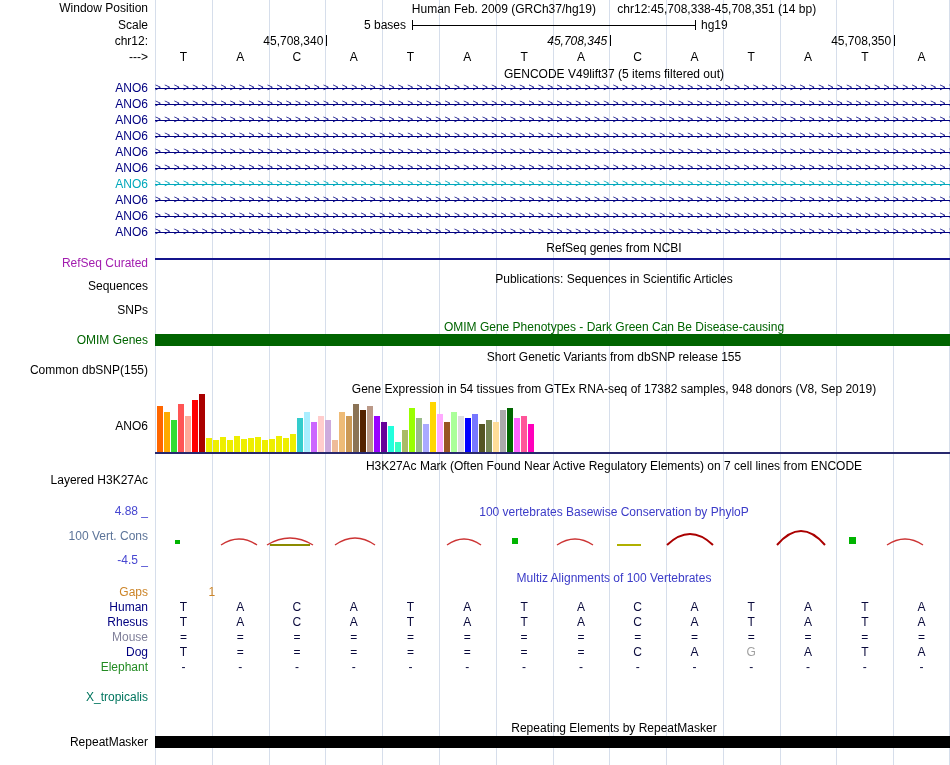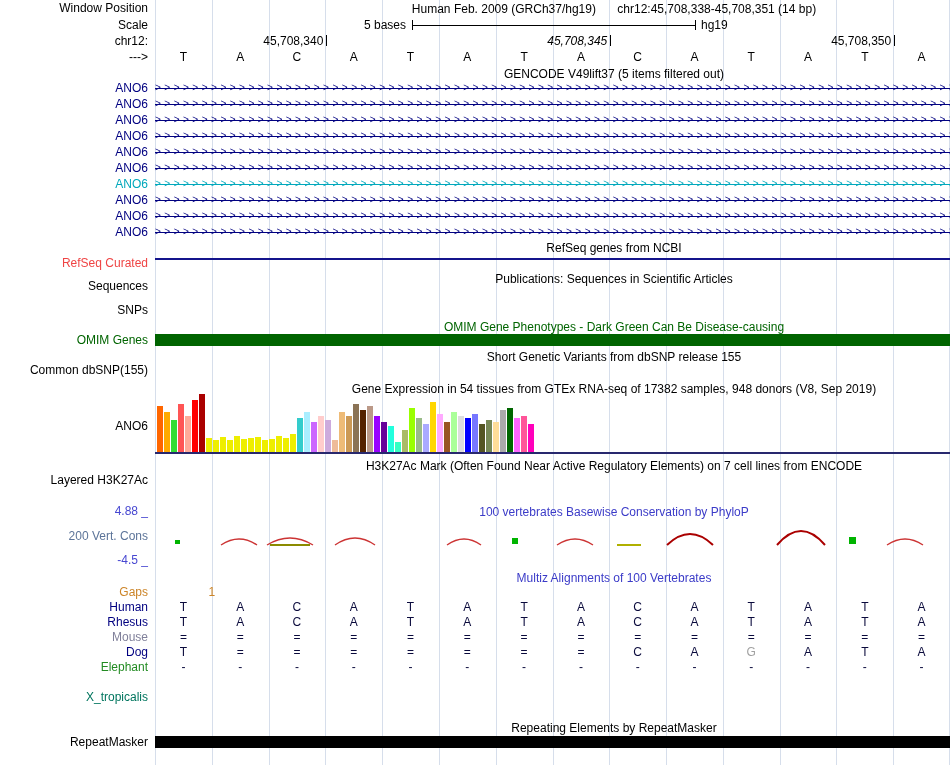--- a/index.html
+++ b/index.html
@@ -22,21 +22,21 @@
           background:linear-gradient(currentColor,currentColor) 0 8px/100% 1px no-repeat;}
   .hline{position:absolute;left:155px;width:795px;}
   #gtex-bars{position:absolute;left:157px;top:392px;height:60px;display:flex;align-items:flex-end;gap:1px;}
   .gtex-bar{width:6px;}
   #cons-track{position:absolute;left:155px;top:515px;width:795px;height:52px;}
   #multiz-rows{position:absolute;left:0;top:585px;width:950px;height:135px;}
   .arow{position:absolute;left:0;width:950px;height:15px;padding-left:8px;}
   .mlabel{position:absolute;left:0;width:148px;text-align:right;line-height:15px;white-space:nowrap;}
   .acells{position:absolute;left:155px;top:0;width:795px;height:15px;}
   .acell{line-height:15px;}
-  .navy{color:#ef4444;}
+  .navy{color:#a21caf;}
   .green{color:#006400;}
   .blue{color:#3b3bc8;}
   .slate{color:#5c7499;}
   .consval{color:#4747d1;}
   .scalebar{position:absolute;left:412px;top:20px;width:282px;height:10px;
             border-left:1px solid #000;border-right:1px solid #000;
             background:linear-gradient(#000,#000) 0 50%/100% 1px no-repeat;}
 </style>
 </head>
 <body>
@@ -217,21 +217,21 @@
       <div class="gtex-bar" style="height: 36px; background: rgb(255, 85, 153);"></div>
       <div class="gtex-bar" style="height: 28px; background: rgb(255, 0, 187);"></div>
     </div>
   <div class="hline" style="top:452px;height:2px;background:#28286e"></div>
 
   <div class="ctr" style="top:459px">H3K27Ac Mark (Often Found Near Active Regulatory Elements) on 7 cell lines from ENCODE</div>
   <div class="lbl" style="top:473px">Layered H3K27Ac</div>
 
   <div class="lbl consval" style="top:504px">4.88 _</div>
   <div class="ctr blue" style="top:505px">100 vertebrates Basewise Conservation by PhyloP</div>
-  <div class="lbl slate" style="top:529px">200 Vert. Cons</div>
+  <div class="lbl slate" style="top:529px">100 Vert. Cons</div>
   <div class="lbl consval" style="top:553px">-4.5 _</div>
   <div id="cons-track"><svg width="795" height="52">
         <rect x="20" width="5" y="25" height="4" fill="#00b400"></rect>
         <path d="M 66 30 Q 84 18 102 30" fill="none" stroke="#cc3333" stroke-width="1.4"></path>
         <path d="M 112 30 Q 135 16 158 30" fill="none" stroke="#cc3333" stroke-width="1.4"></path>
         <rect x="115" width="40" y="29" height="2" fill="#8b8b00"></rect>
         <path d="M 180 30 Q 200 16 220 30" fill="none" stroke="#cc3333" stroke-width="1.4"></path>
         <path d="M 292 30 Q 309 18 326 30" fill="none" stroke="#cc3333" stroke-width="1.4"></path>
         <rect x="357" width="6" y="23" height="6" fill="#00b400"></rect>
         <path d="M 402 30 Q 420 18 438 30" fill="none" stroke="#cc3333" stroke-width="1.4"></path>

